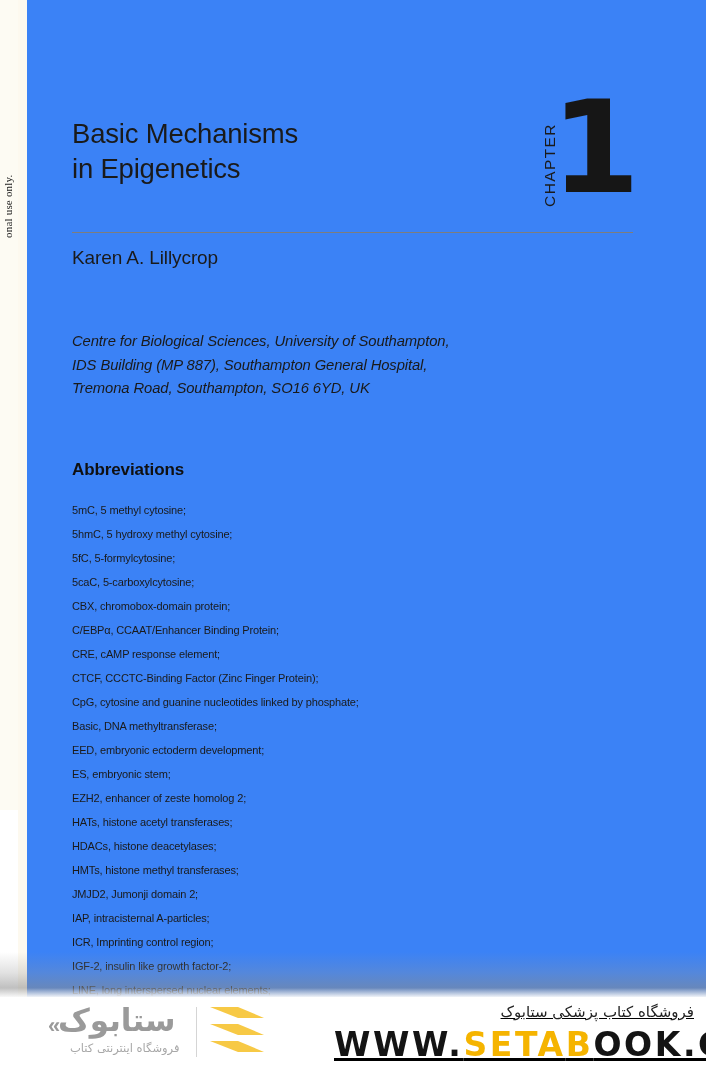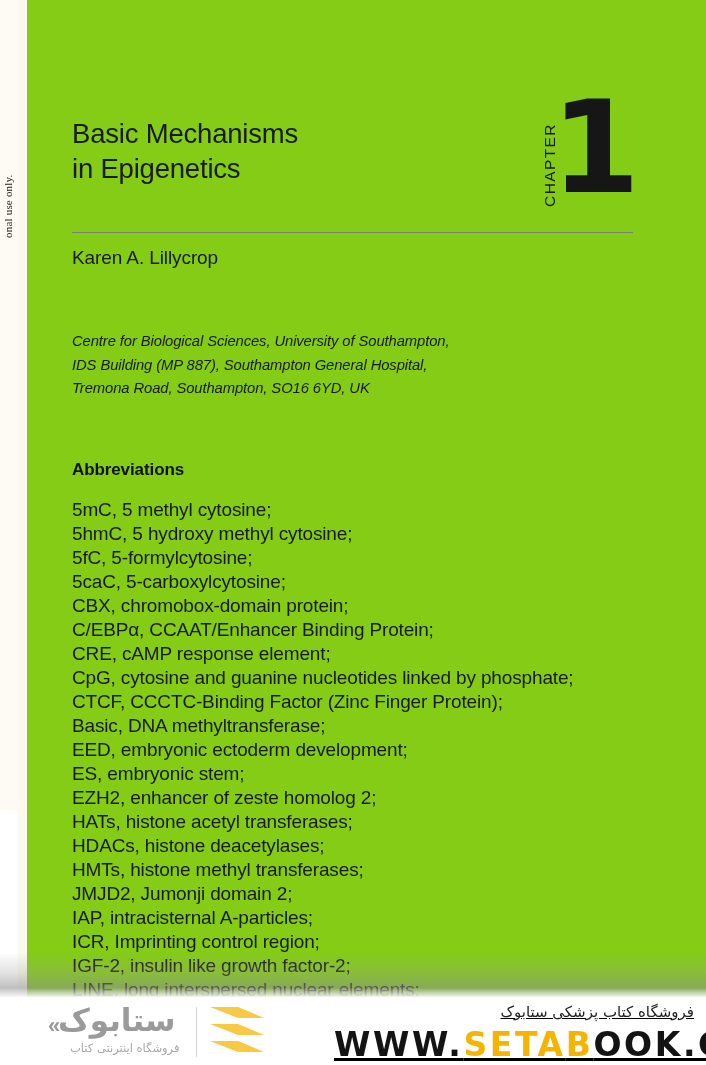--- a/index.html
+++ b/index.html
@@ -13,21 +13,21 @@
     position: relative;
     overflow: hidden;
     font-family: "Liberation Sans", sans-serif;
     -webkit-font-smoothing: antialiased;
   }
 
   
   #page {
     position: absolute;
     inset: 0;
-    background: #84cc16;
+    background: #3b82f6;
   }
 
   
   .edge-strip {
     position: absolute;
     left: 0;
     top: 0;
     width: 27px;
     height: 1000px;
     background: #fdfbf3;
@@ -149,21 +149,21 @@
     font-size: 17px;
     font-weight: 700;
     color: #101010;
     letter-spacing: -0.1px;
   }
   .abbrev-list {
     position: absolute;
     left: 72px;
     top: 498px;
     width: 560px;
-    font-size: 19px;
+    font-size: 11px;
     line-height: 24px;
     color: #1a1a1a;
     letter-spacing: -0.15px;
   }
   .abbrev-list .aitem { display: block; white-space: nowrap; }
 
   
   .bottom-fade {
     position: absolute;
     left: 0;
@@ -303,22 +303,22 @@
   <div class="abbrev-heading">Abbreviations</div>
 
   <div class="abbrev-list">
     <span class="aitem">5mC, 5 methyl cytosine;</span>
     <span class="aitem">5hmC, 5 hydroxy methyl cytosine;</span>
     <span class="aitem">5fC, 5-formylcytosine;</span>
     <span class="aitem">5caC, 5-carboxylcytosine;</span>
     <span class="aitem">CBX, chromobox-domain protein;</span>
     <span class="aitem">C/EBPα, CCAAT/Enhancer Binding Protein;</span>
     <span class="aitem">CRE, cAMP response element;</span>
+    <span class="aitem">CTCF, CCCTC-Binding Factor (Zinc Finger Protein);</span>
     <span class="aitem">CpG, cytosine and guanine nucleotides linked by phosphate;</span>
-    <span class="aitem">CTCF, CCCTC-Binding Factor (Zinc Finger Protein);</span>
     <span class="aitem">Basic, DNA methyltransferase;</span>
     <span class="aitem">EED, embryonic ectoderm development;</span>
     <span class="aitem">ES, embryonic stem;</span>
     <span class="aitem">EZH2, enhancer of zeste homolog 2;</span>
     <span class="aitem">HATs, histone acetyl transferases;</span>
     <span class="aitem">HDACs, histone deacetylases;</span>
     <span class="aitem">HMTs, histone methyl transferases;</span>
     <span class="aitem">JMJD2, Jumonji domain 2;</span>
     <span class="aitem">IAP, intracisternal A-particles;</span>
     <span class="aitem">ICR, Imprinting control region;</span>

